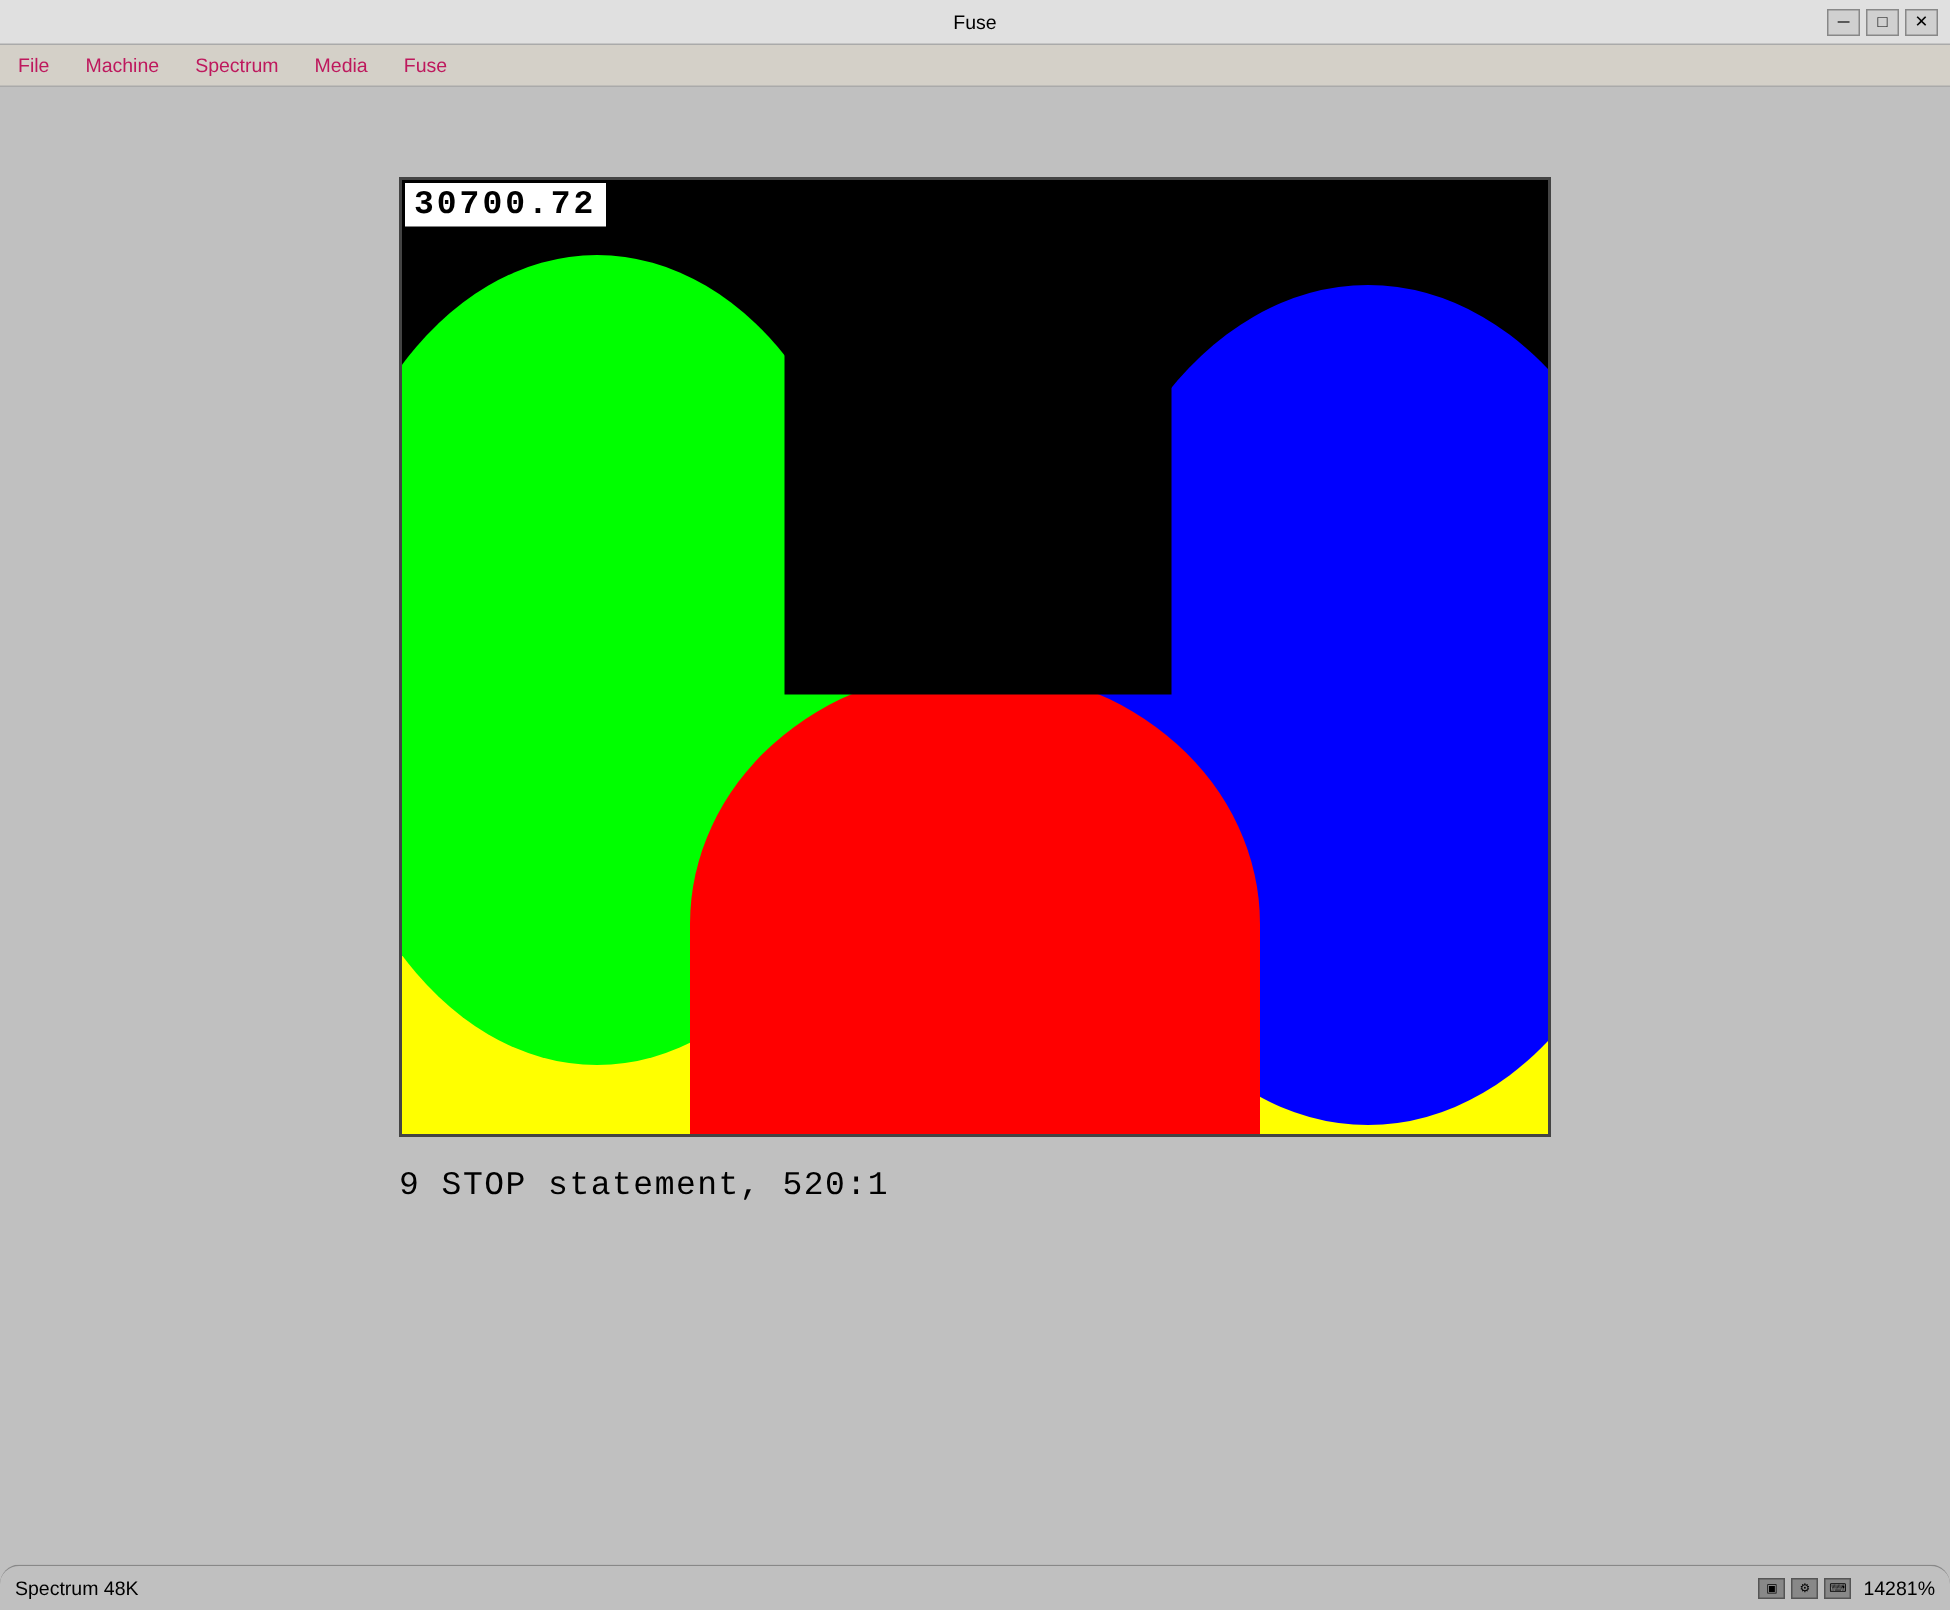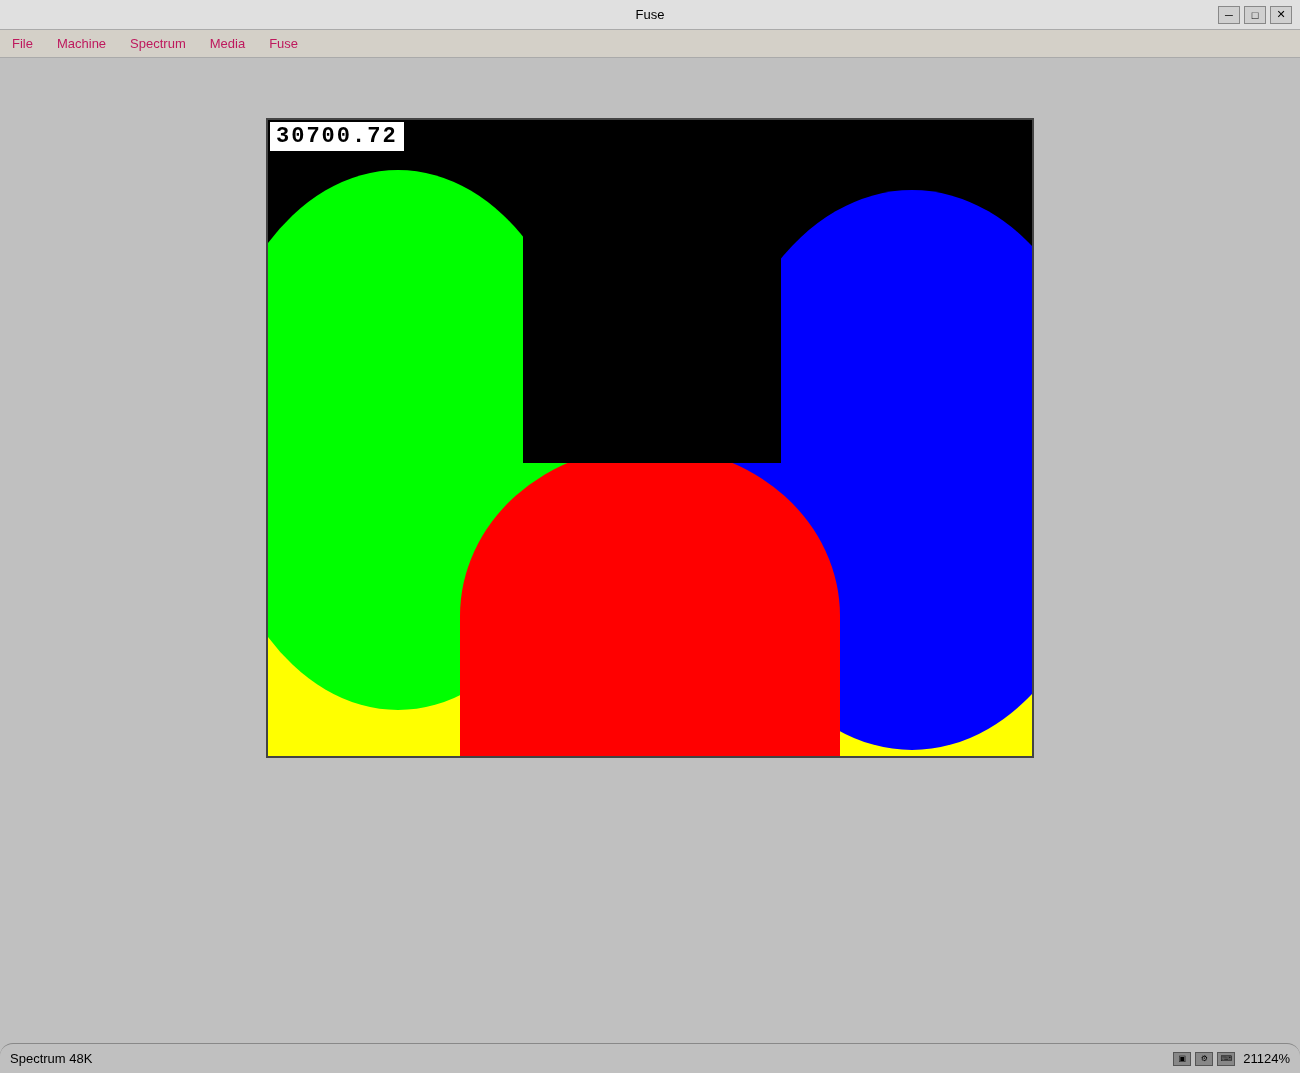--- a/index.html
+++ b/index.html
@@ -282,27 +282,28 @@
       <div id="blue-circle"></div>
 
       <div id="red-semicircle"></div>
 
       <div id="black-overlay"></div>
 
       <div id="number-display">30700.72</div>
 
     </div>
 
+    <div id="status-text">9 STOP statement, 520:1</div>
   </div>
 
 </div>
 
 <div id="status-bar">
   <span id="spectrum-model">Spectrum 48K</span>
   <div id="status-right">
     <div id="system-icons">
       <div class="sys-icon">▣</div>
       <div class="sys-icon">⚙</div>
       <div class="sys-icon">⌨</div>
     </div>
-    <span id="zoom-level">21124%</span>
+    <span id="zoom-level">14281%</span>
   </div>
 </div>
 
 </body></html>

